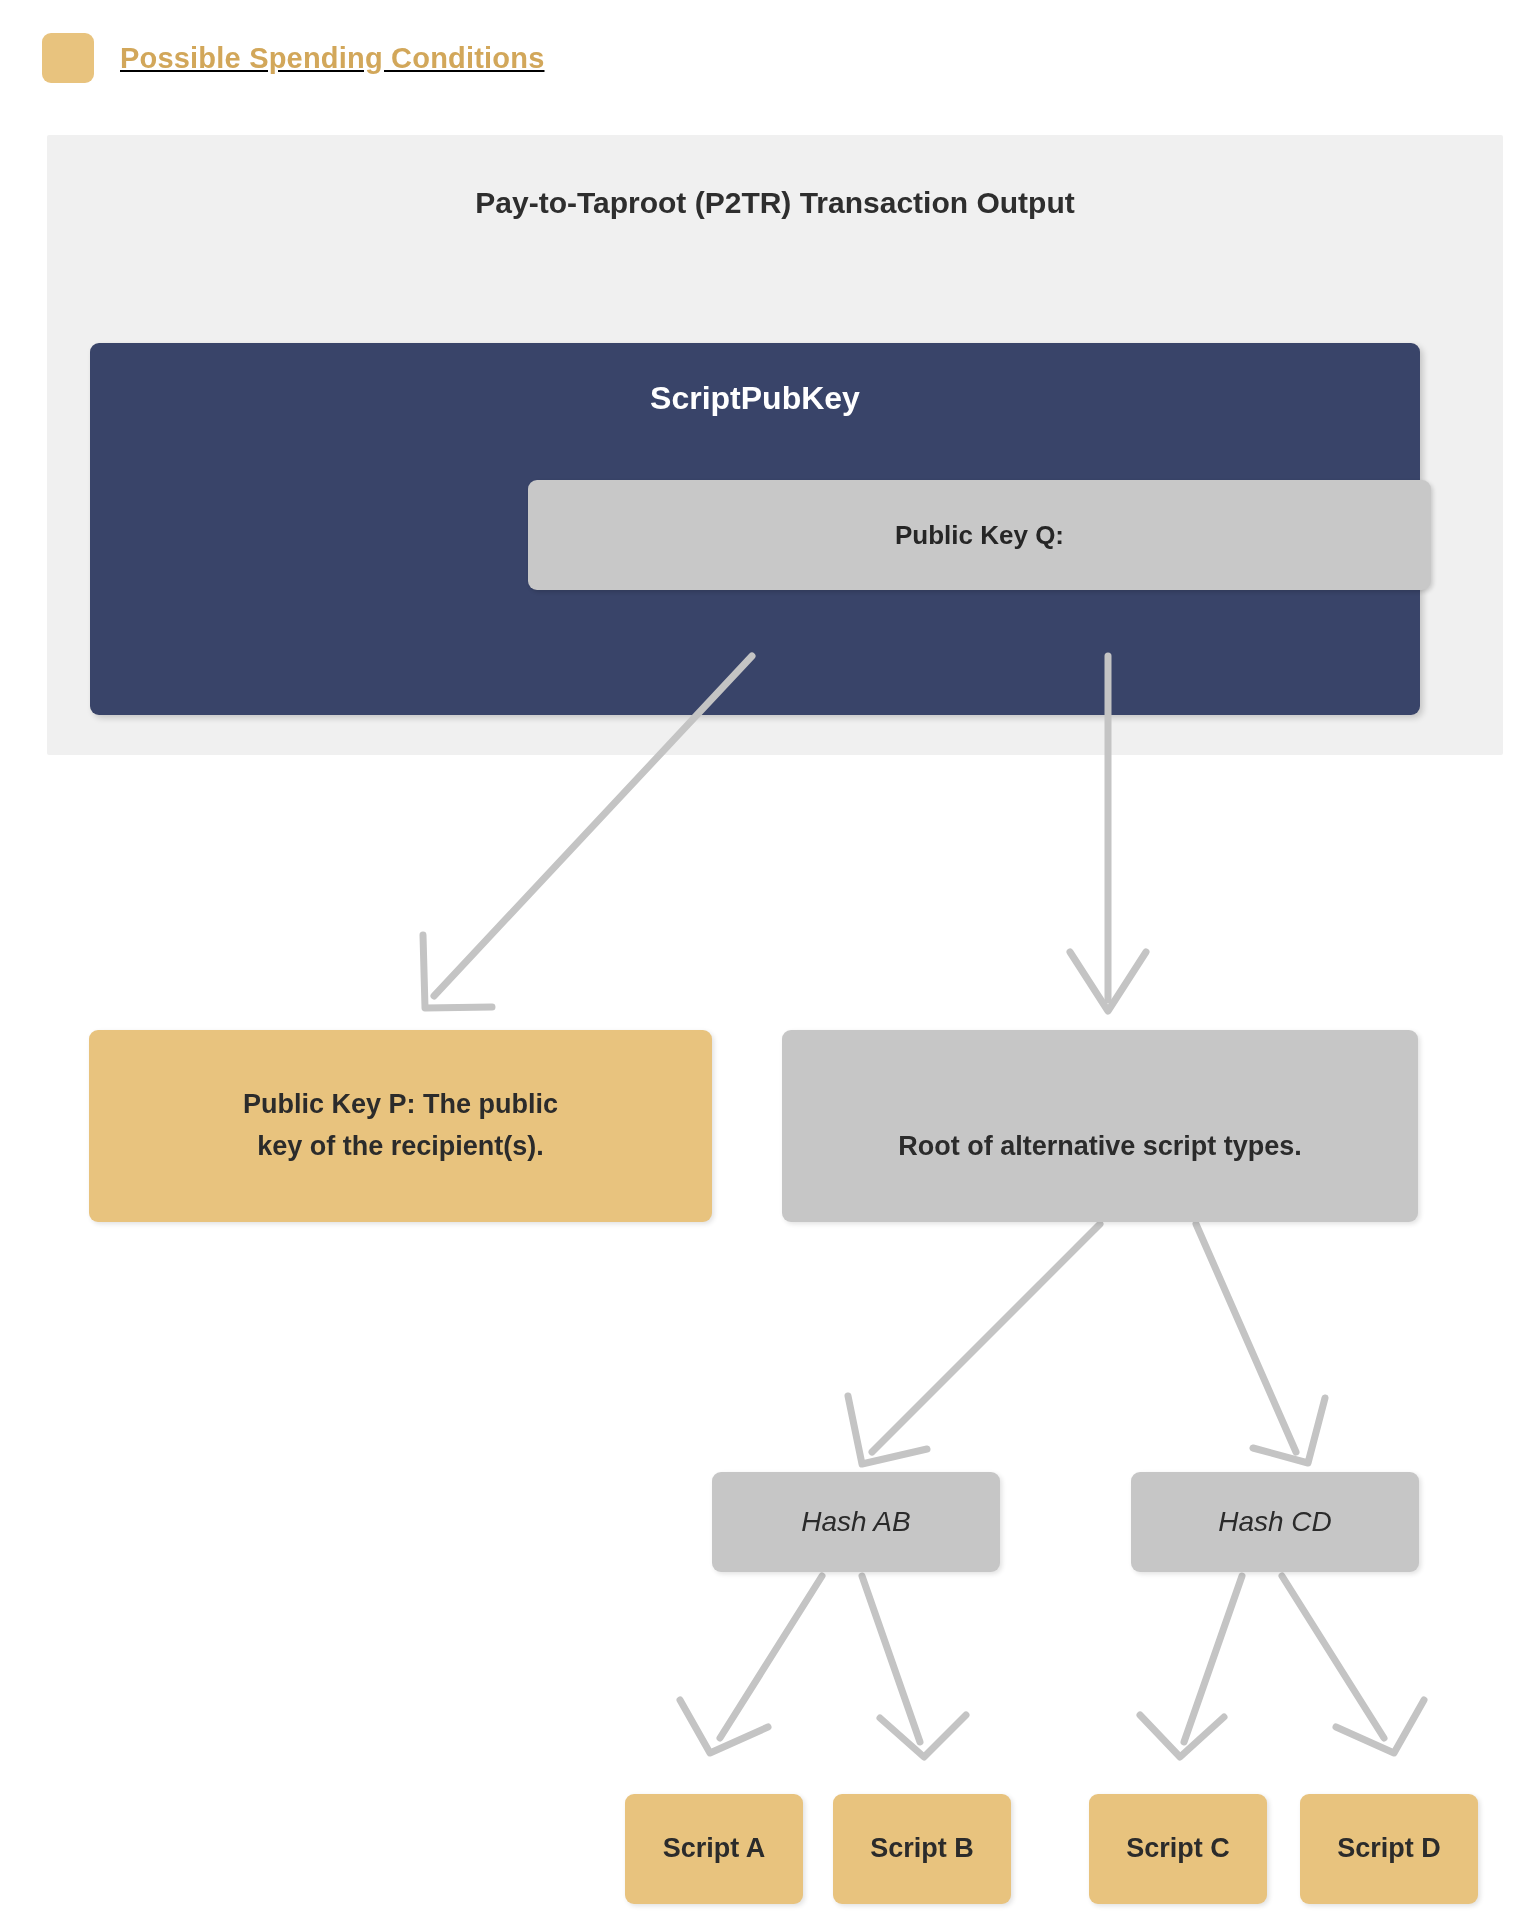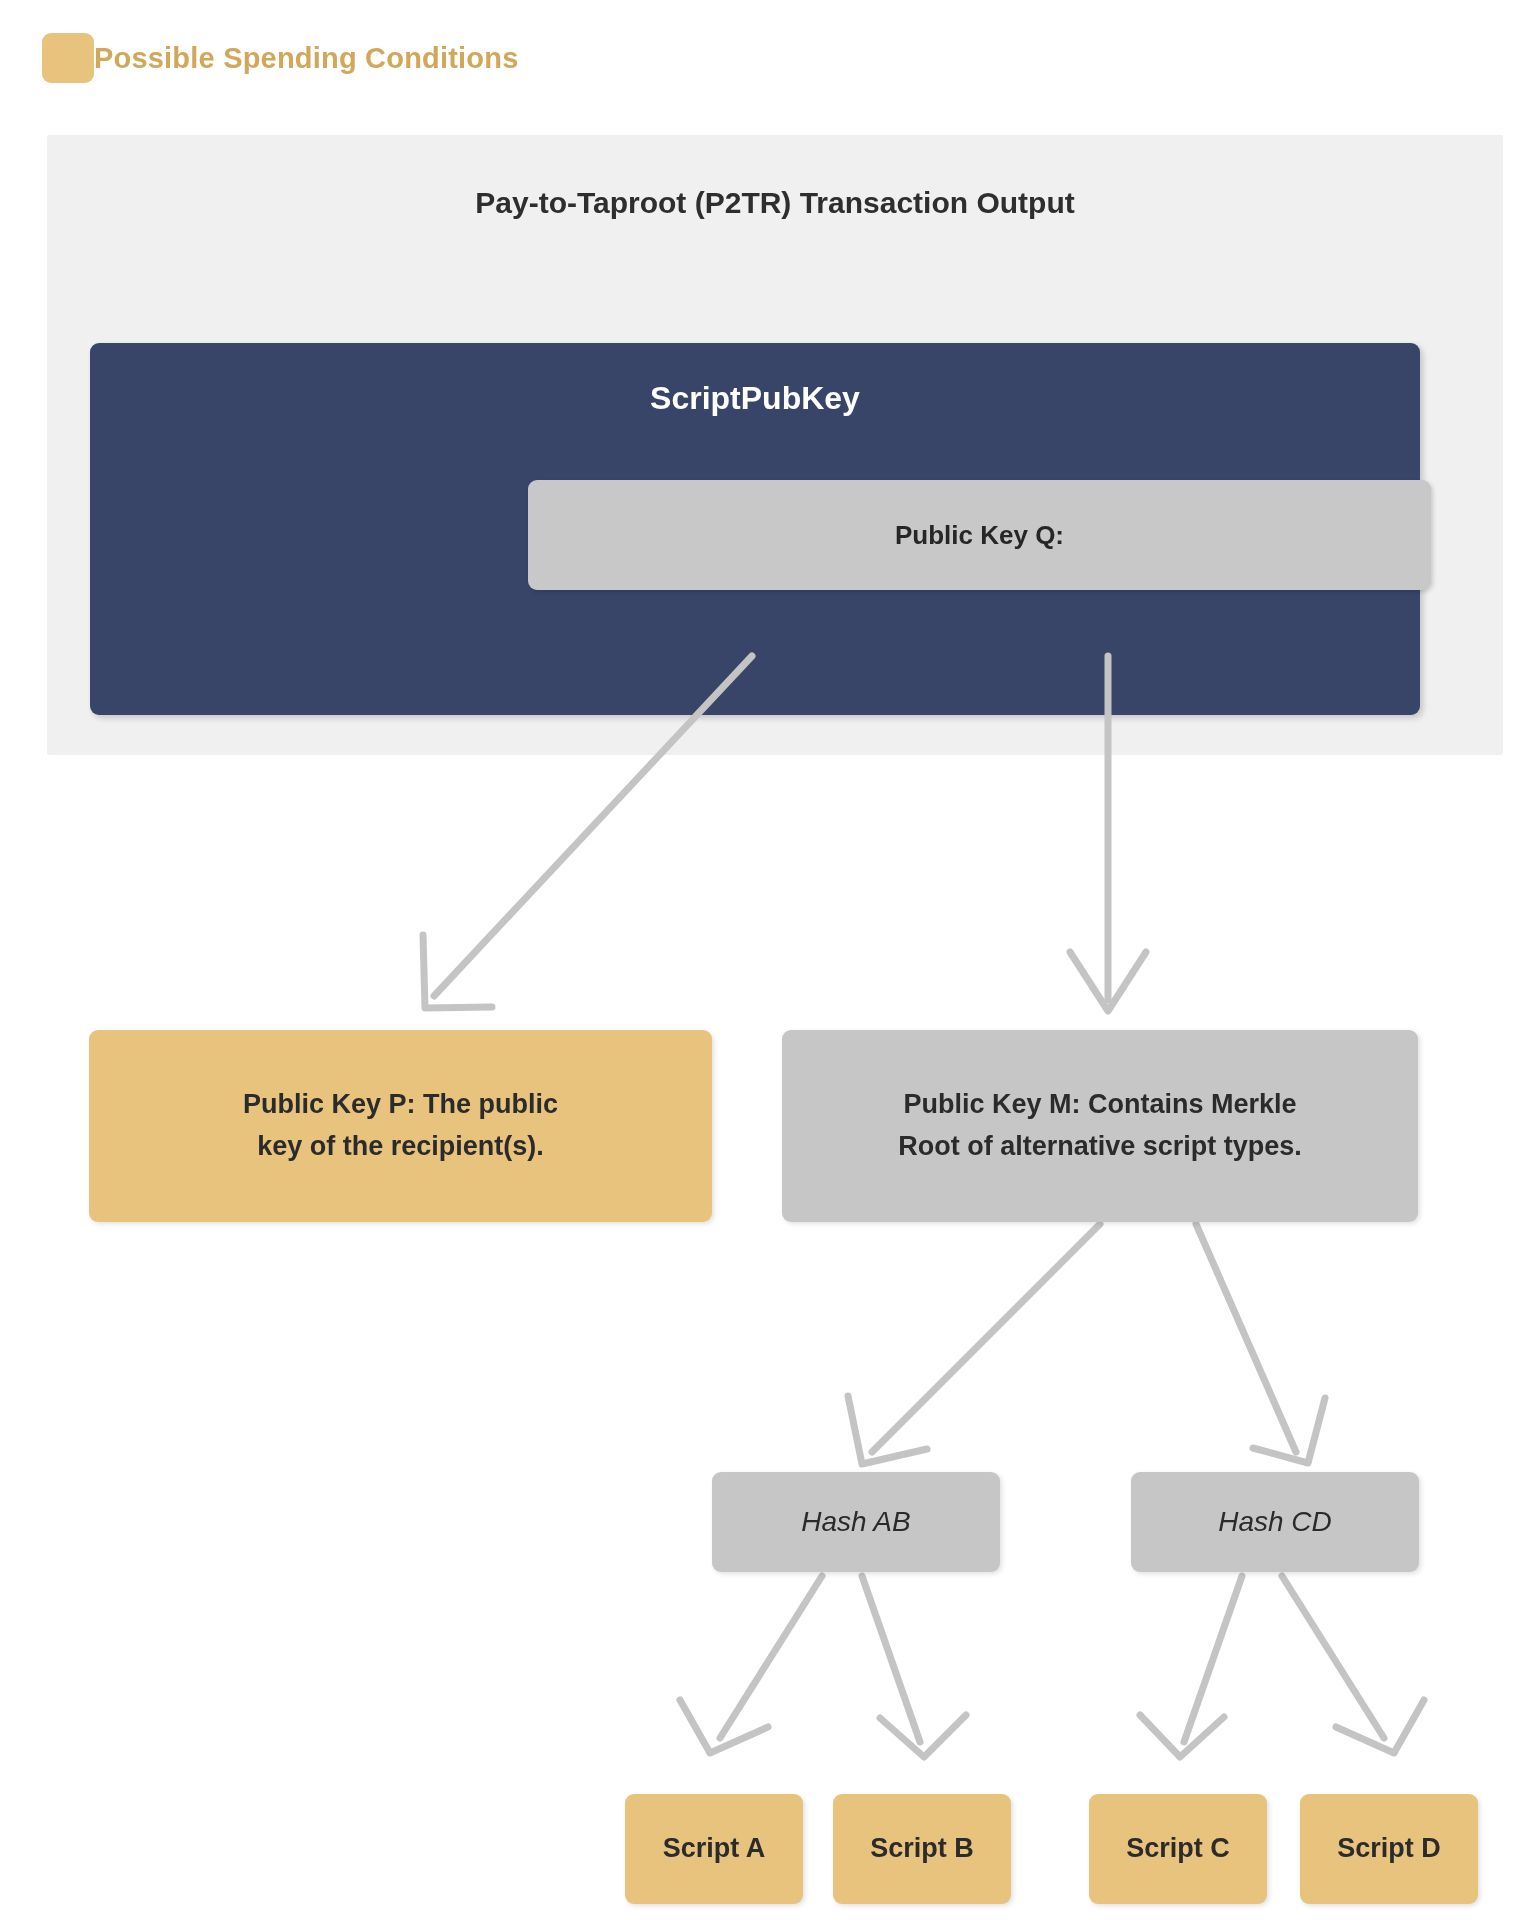--- a/index.html
+++ b/index.html
@@ -16,20 +16,22 @@
     -webkit-font-smoothing: antialiased;
   }
 
   
   #legend {
     position: absolute;
     left: 42px;
     top: 33px;
     display: flex;
     align-items: center;
+    gap: 26px;
+    text-decoration: underline;
   }
   #legend .swatch {
     width: 52px;
     height: 50px;
     border-radius: 9px;
     background: #e8c37e;
   }
   #legend .legend-label {
     font-size: 29px;
     font-weight: bold;
@@ -277,21 +279,21 @@
 
 <div class="node" id="pubkey-p-box">
   <div class="node-text">
     <span>Public Key P: The public</span><br>
     <span>key of the recipient(s).</span>
   </div>
 </div>
 
 <div class="node" id="pubkey-m-box">
   <div class="node-text">
-    <span>Public Key M: Contains Merkle</span><br>
+    <br>
     <span>Root of alternative script types.</span>
   </div>
 </div>
 
 <div class="node hash-box" id="hash-ab-box">
   <span class="node-text">Hash AB</span>
 </div>
 
 <div class="node hash-box" id="hash-cd-box">
   <span class="node-text">Hash CD</span>

